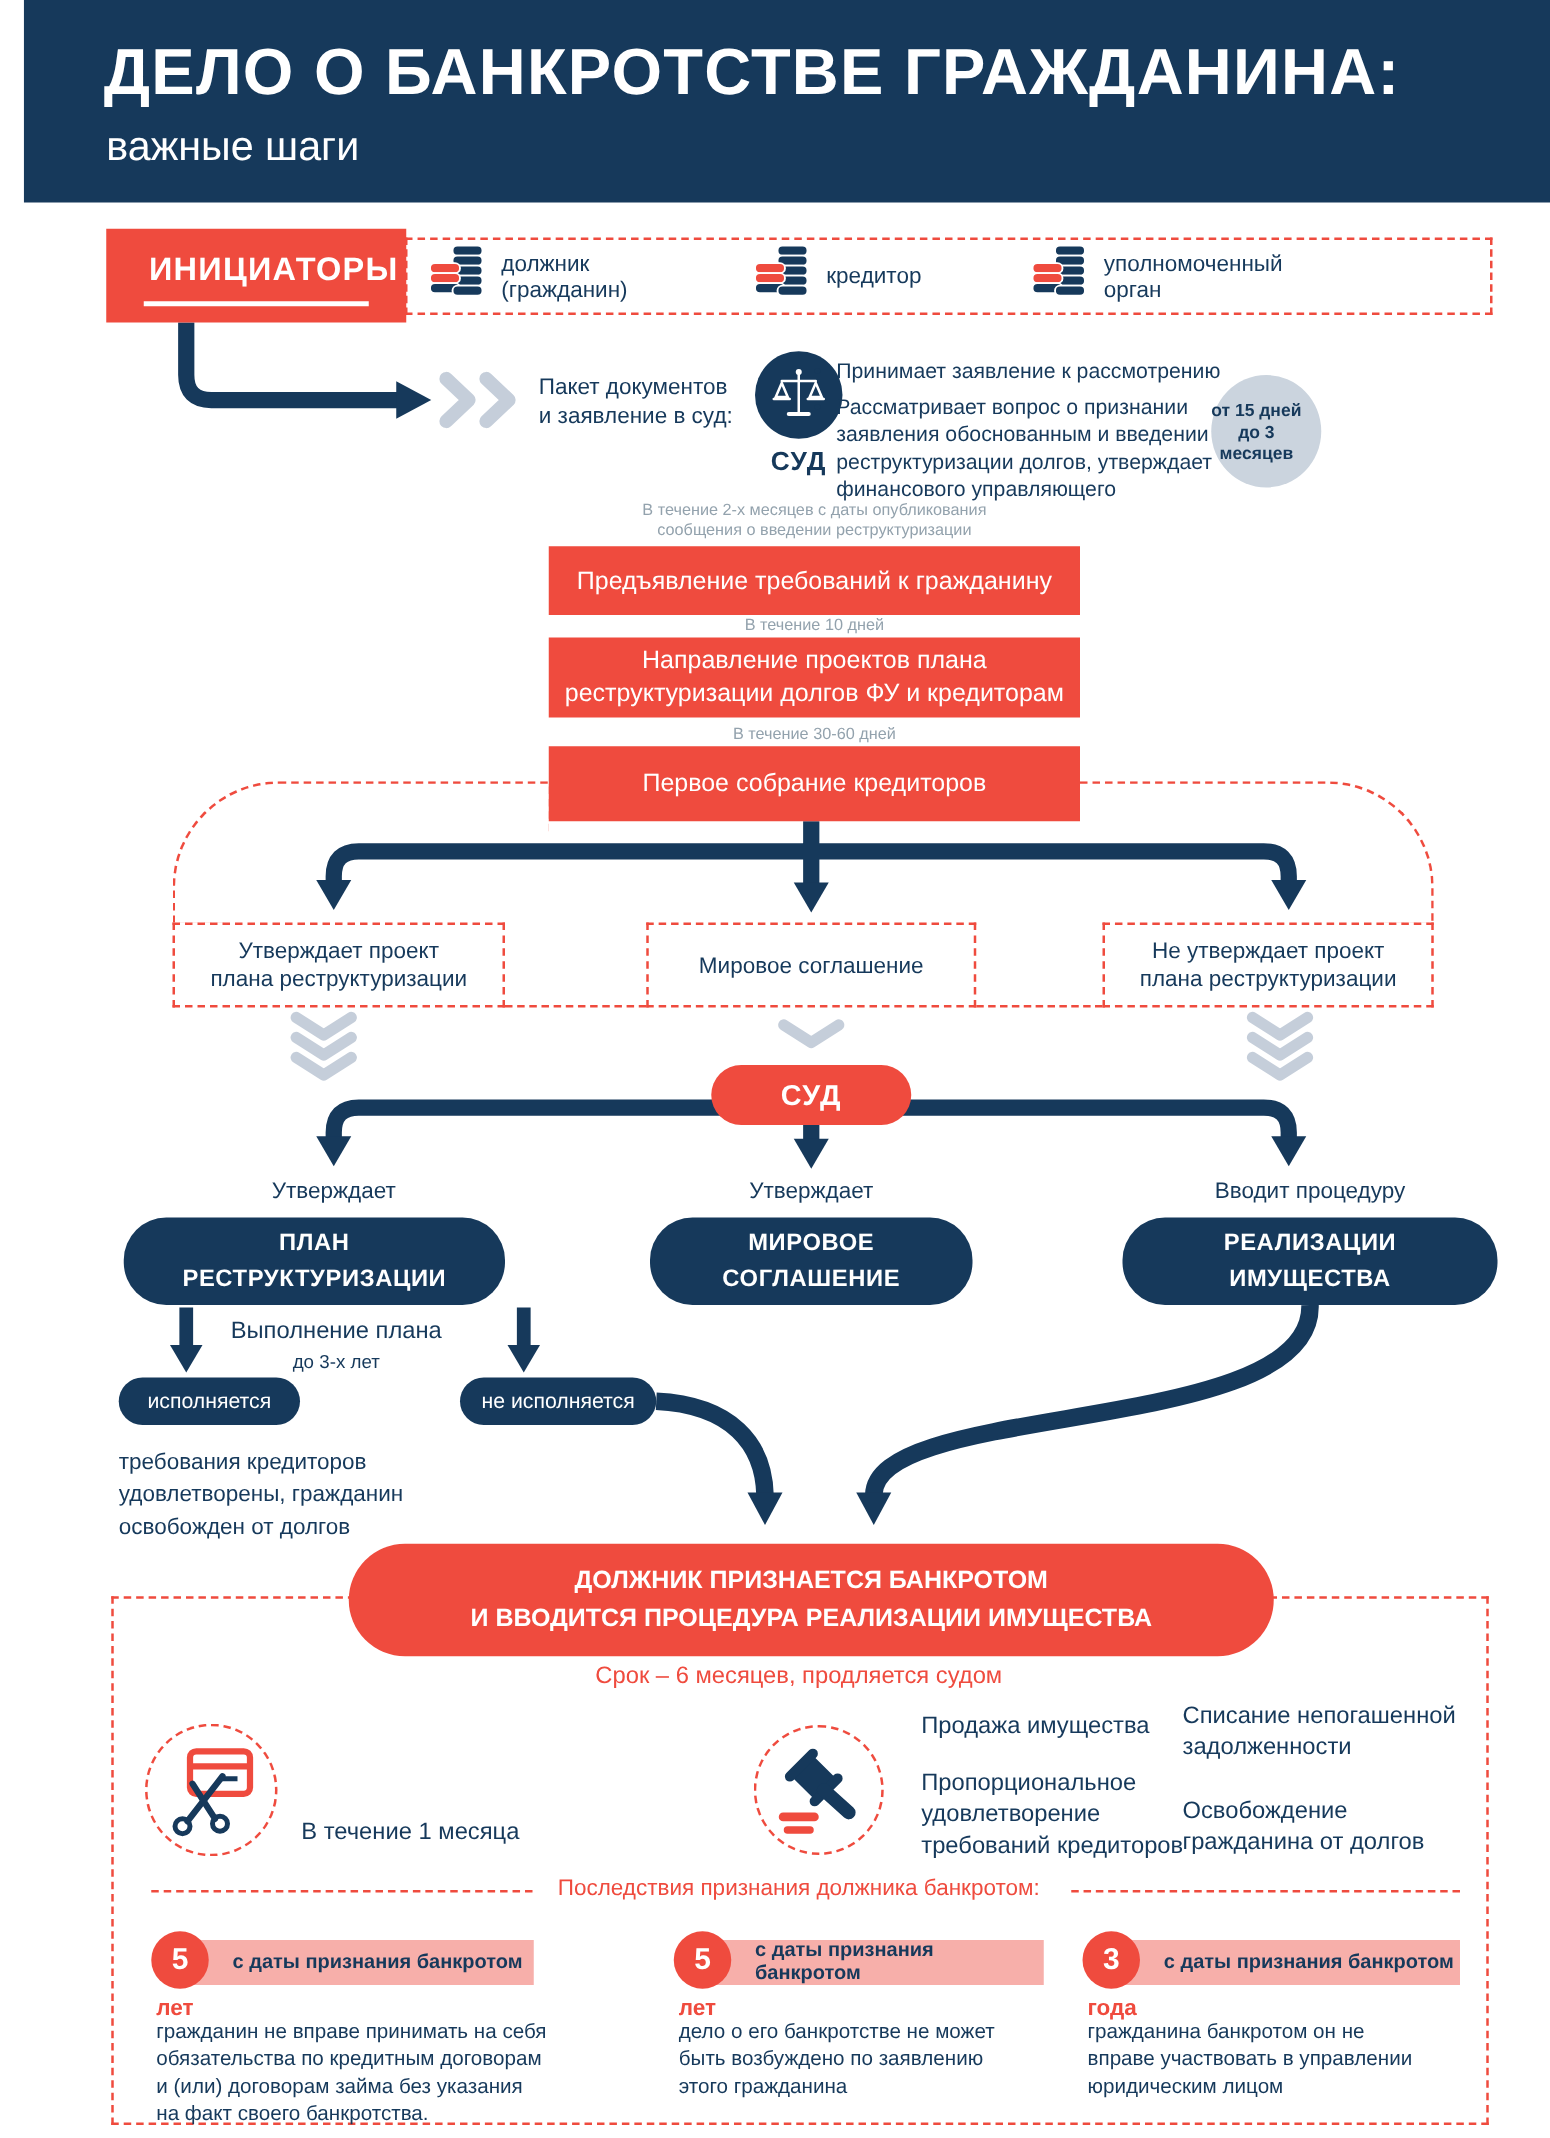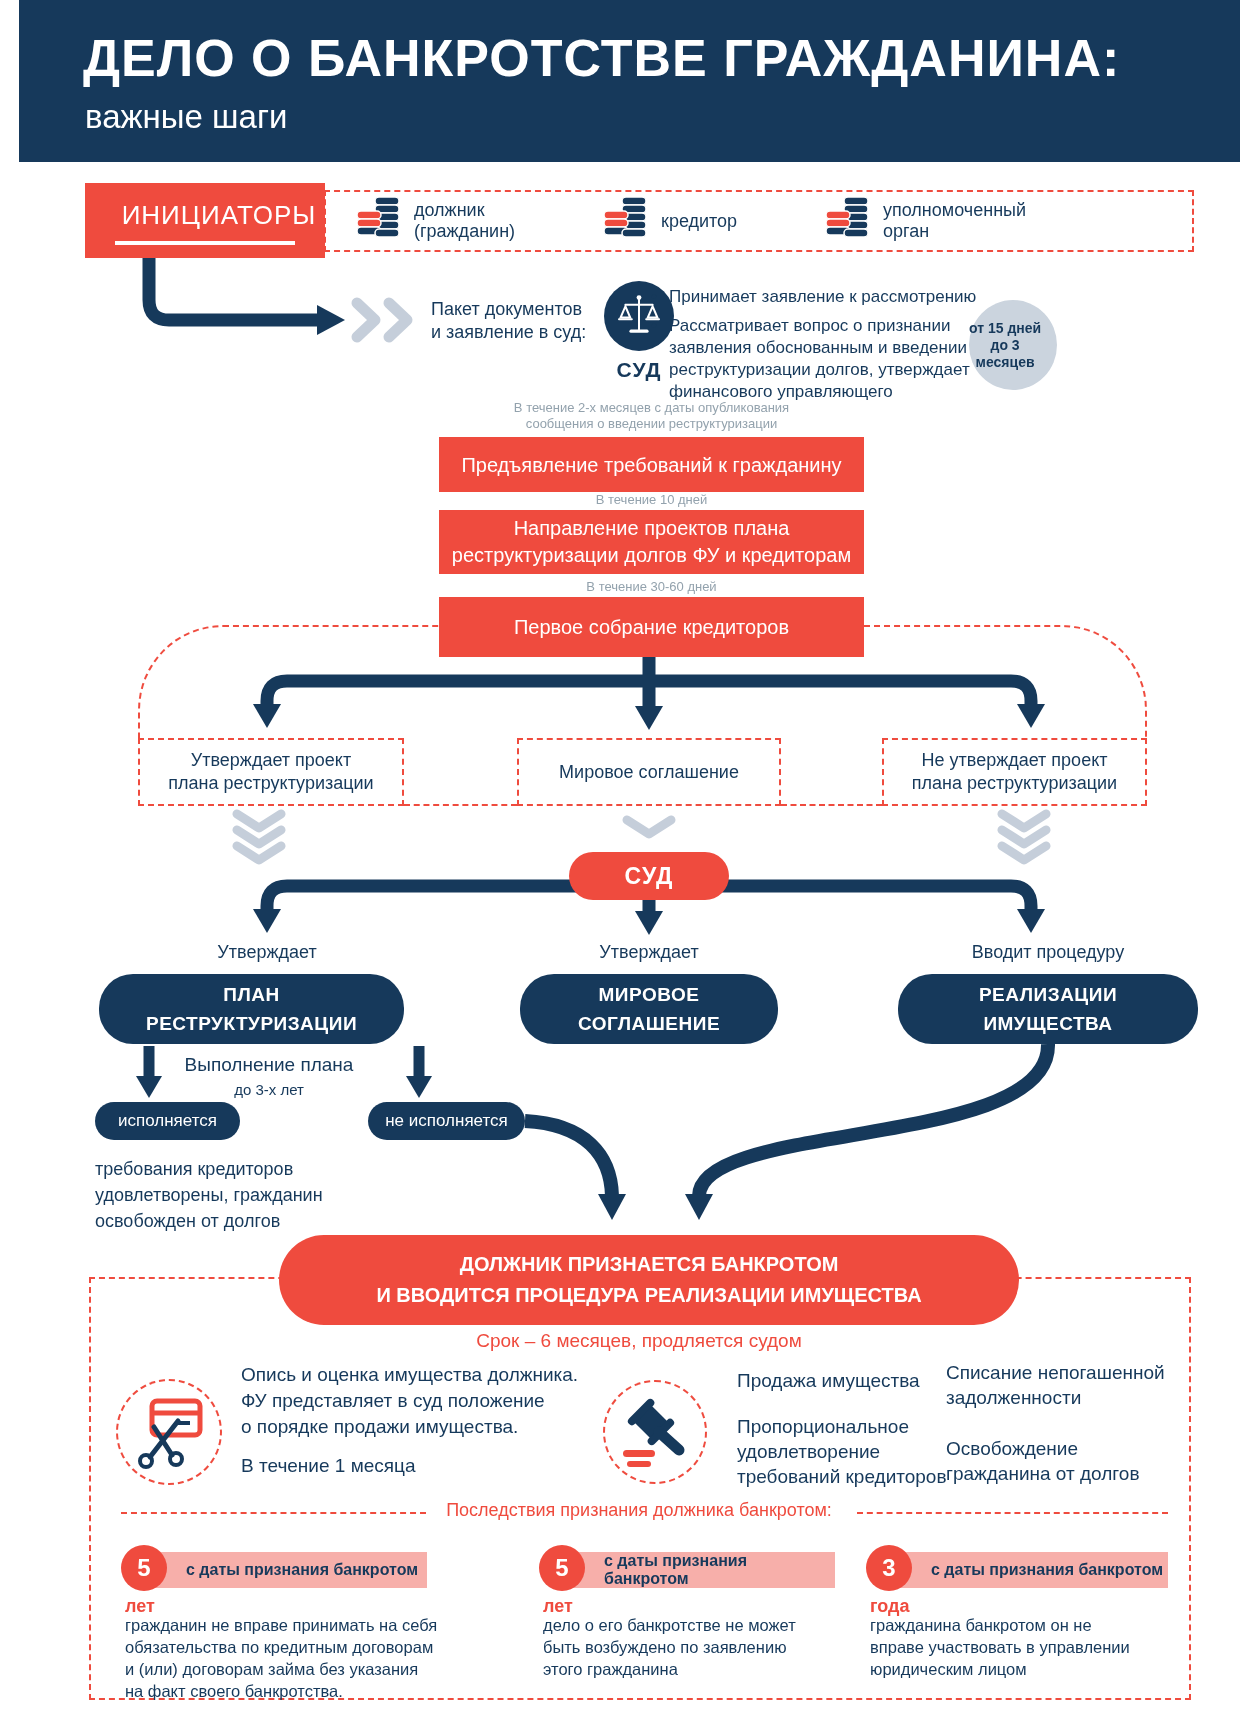--- a/index.html
+++ b/index.html
@@ -9,21 +9,21 @@
   *{margin:0;padding:0;box-sizing:border-box;}
   body{background:#fff;font-family:"Liberation Sans",sans-serif;}
   .page{position:relative;width:1240px;height:1710px;background:#fff;overflow:hidden;margin-left:19px;}
   .pre{white-space:pre-line;}
   
   .header{position:absolute;left:0;top:0;width:1240px;height:162px;background:var(--navy);}
   .title{position:absolute;left:64px;top:28px;color:#fff;font-size:52px;font-weight:bold;letter-spacing:1px;}
   .subtitle{position:absolute;left:66px;top:98px;color:#fff;font-size:33px;}
   
   .init-box{position:absolute;left:66px;top:183px;width:240px;height:75px;background:var(--red);z-index:3;}
-  .init-box .lbl{position:absolute;width:100%;text-align:center;top:17px;color:#fff;font-size:26px;font-weight:normal;letter-spacing:1px;padding-left:28px;}
+  .init-box .lbl{position:absolute;width:100%;text-align:center;top:17px;color:#fff;font-size:26px;font-weight:bold;letter-spacing:1px;padding-left:28px;}
   .init-box .ul{position:absolute;left:30px;right:30px;bottom:13px;height:4px;background:#fff;}
   .init-panel{position:absolute;left:305px;top:190px;width:870px;height:62px;border:2px dashed var(--red);z-index:2;}
   .init-item{position:absolute;top:50%;transform:translateY(-50%);display:flex;align-items:center;gap:13px;}
   .init-label{font-size:18px;color:var(--navy);line-height:21px;}
   
   .note-filing{position:absolute;left:412px;top:298px;font-size:18px;line-height:23px;color:var(--navy);}
   .court-circle{position:absolute;left:585px;top:281px;width:70px;height:70px;border-radius:50%;background:var(--navy);display:flex;align-items:center;justify-content:center;}
   .court-circle-label{position:absolute;left:560px;top:358px;width:120px;text-align:center;font-size:21px;font-weight:bold;color:var(--navy);letter-spacing:1px;}
   .bullets{position:absolute;left:632px;top:286px;width:330px;list-style:none;}
   .bullets li{position:relative;padding-left:18px;font-size:17px;line-height:22px;color:var(--navy);margin-bottom:7px;}
@@ -115,21 +115,21 @@
     <polygon class="head" points="579,1194 607,1194 593,1220"></polygon>
     <path class="arrow-thick" d="M1029,1044 C1032,1150 681,1120 680,1196"></path>
     <polygon class="head" points="666,1194 694,1194 680,1220"></polygon>
   </svg>
 
   <div class="init-box">
     <div class="lbl">ИНИЦИАТОРЫ</div>
     <div class="ul"></div>
   </div>
   <div class="init-panel">
-    <div class="init-item" style="left:29px;">
+    <div class="init-item" style="left:16px;">
       <span>
         <svg width="46" height="48" viewBox="0 0 46 48">
           <g stroke="#fff" stroke-width="1.5">
             <rect x="20" y="2" width="24" height="8" rx="4" fill="#16395B"></rect>
             <rect x="20" y="10" width="24" height="8" rx="4" fill="#16395B"></rect>
             <rect x="20" y="18" width="24" height="8" rx="4" fill="#16395B"></rect>
             <rect x="20" y="26" width="24" height="8" rx="4" fill="#16395B"></rect>
             <rect x="2" y="16" width="24" height="8" rx="4" fill="#EF4B3E"></rect>
             <rect x="2" y="24" width="24" height="8" rx="4" fill="#EF4B3E"></rect>
             <rect x="2" y="32" width="24" height="8" rx="4" fill="#16395B"></rect>
@@ -251,23 +251,20 @@
     <svg width="78" height="78" viewBox="0 0 78 78">
       <rect x="22" y="8" width="48" height="34" rx="5" fill="#fff" stroke="#EF4B3E" stroke-width="5"></rect>
       <path d="M22,20 L70,20" stroke="#EF4B3E" stroke-width="5"></path>
       <path d="M46,30 L60,30" stroke="#16395B" stroke-width="4"></path>
       <path d="M20,64 L48,28" stroke="#16395B" stroke-width="5" stroke-linecap="round"></path>
       <path d="M42,62 L24,34" stroke="#16395B" stroke-width="5" stroke-linecap="round"></path>
       <circle cx="16" cy="68" r="6" fill="none" stroke="#16395B" stroke-width="4"></circle>
       <circle cx="46" cy="66" r="6" fill="none" stroke="#16395B" stroke-width="4"></circle>
     </svg>
   </div>
-  <div class="inv-text pre">Опись и оценка имущества должника.
-ФУ представляет в суд положение
-о порядке продажи имущества.</div>
   <div class="inv-timing">В течение 1 месяца</div>
 
   <div class="icon-circle" style="left:584px;top:1380px;width:104px;height:104px;">
     <svg width="76" height="76" viewBox="0 0 76 76">
       <g transform="rotate(-45 34 28)">
         <rect x="22" y="12" width="24" height="32" rx="5" fill="#16395B"></rect>
         <rect x="17" y="10" width="34" height="8" rx="4" fill="#16395B"></rect>
         <rect x="17" y="38" width="34" height="8" rx="4" fill="#16395B"></rect>
       </g>
       <path d="M42,38 L62,56" stroke="#16395B" stroke-width="11" stroke-linecap="round"></path>

